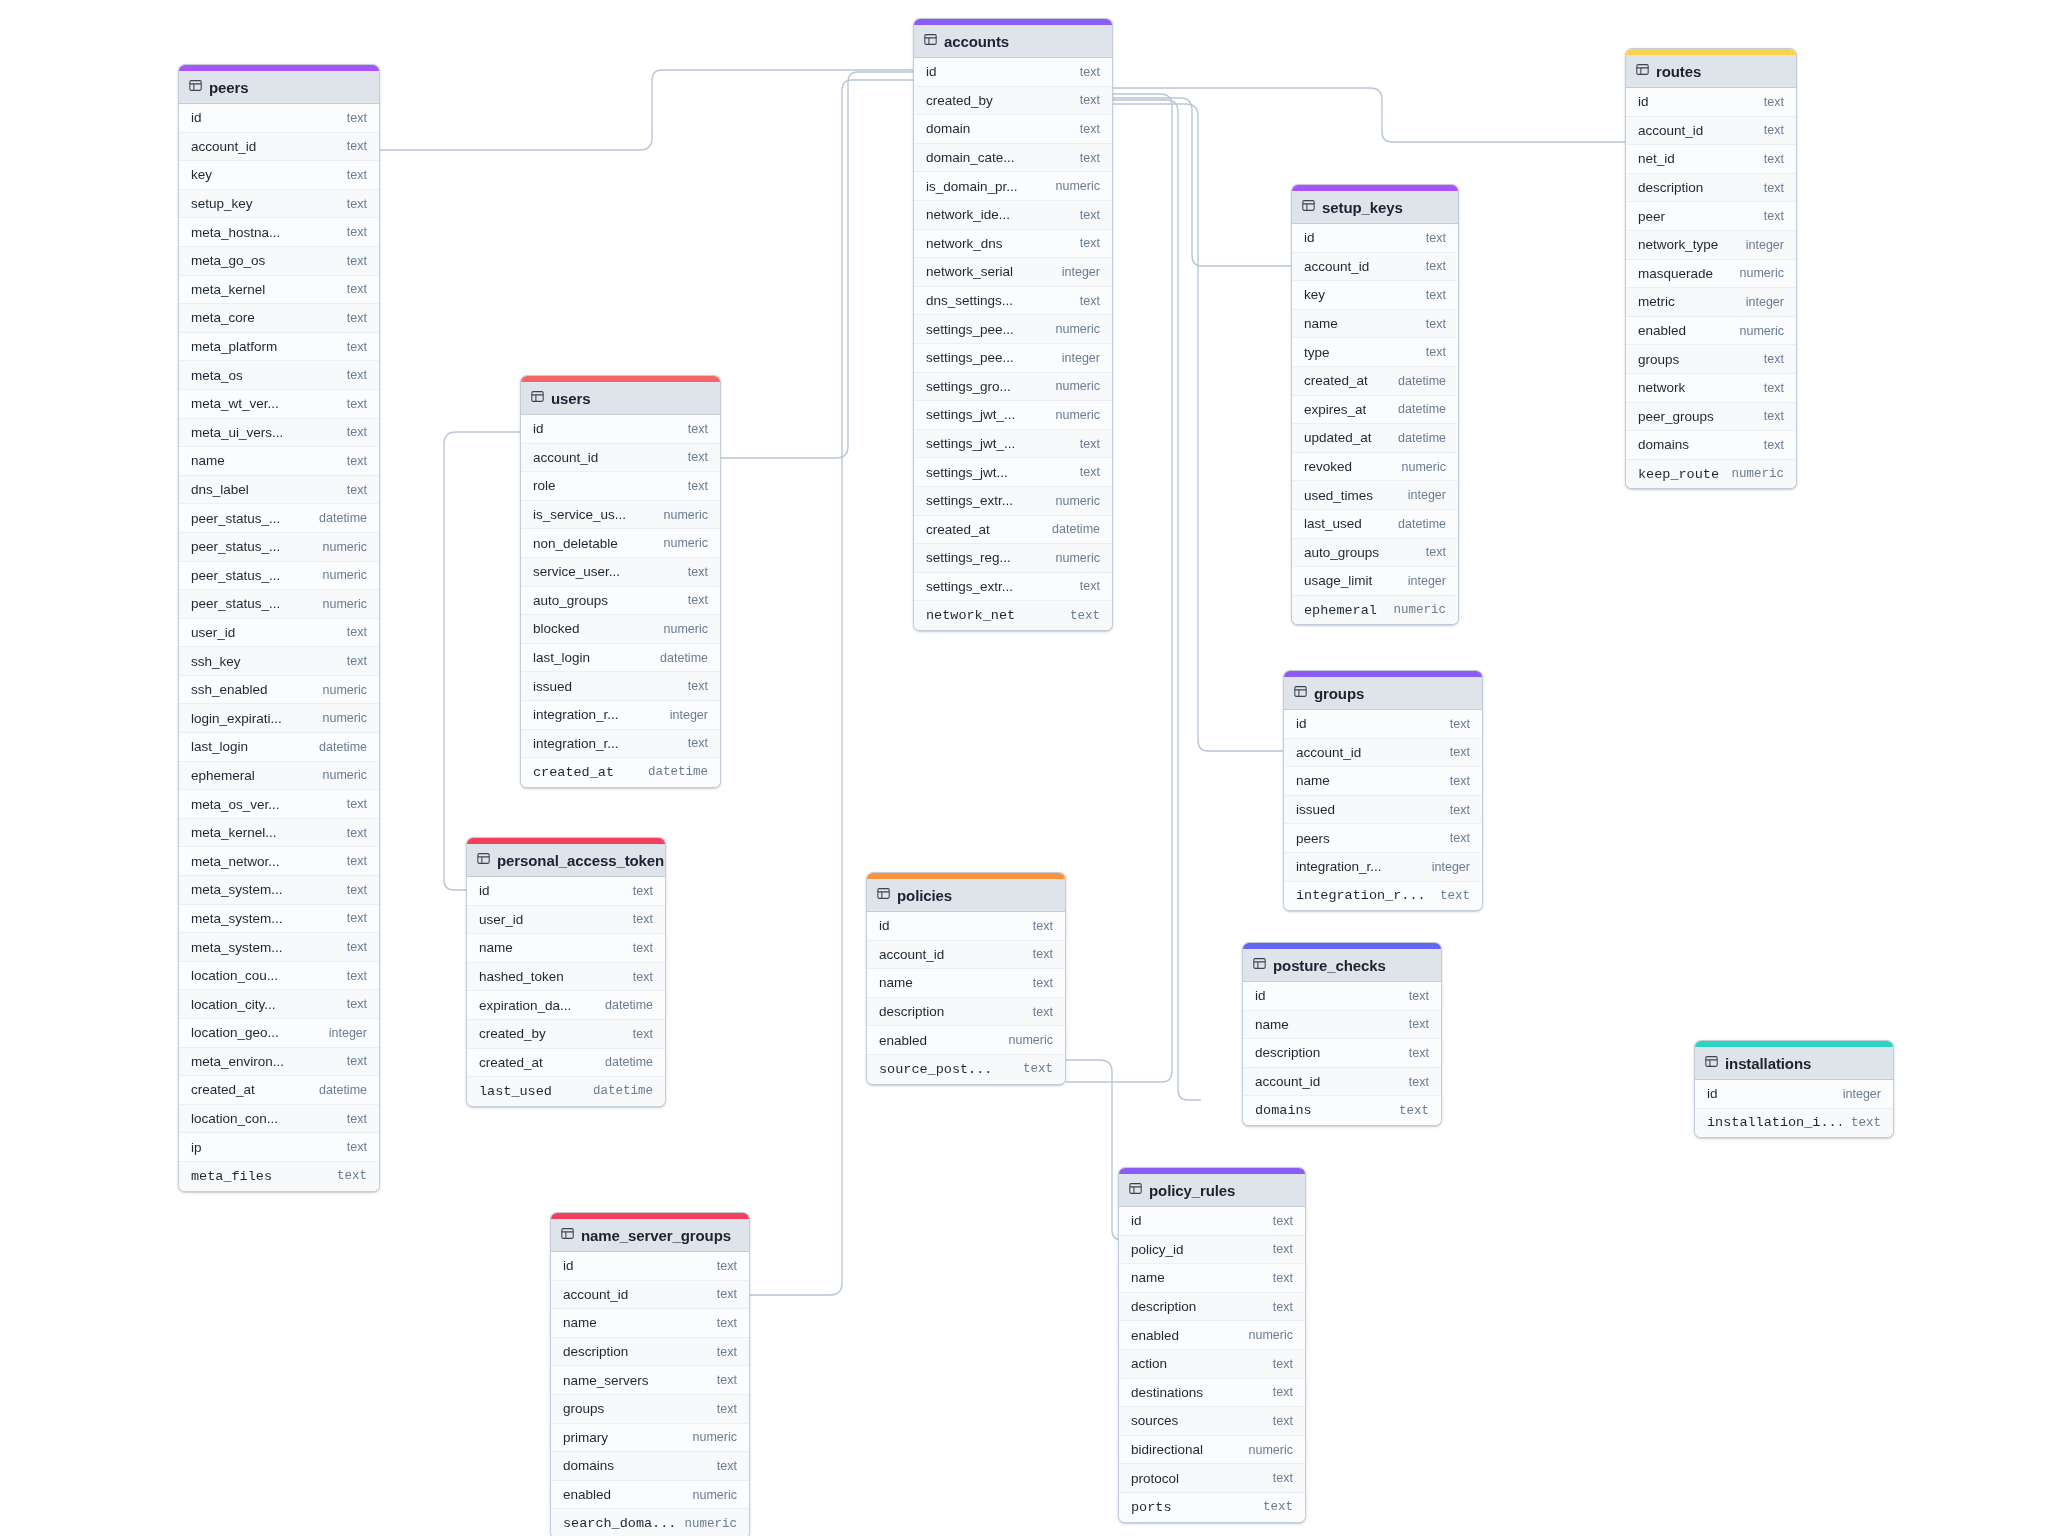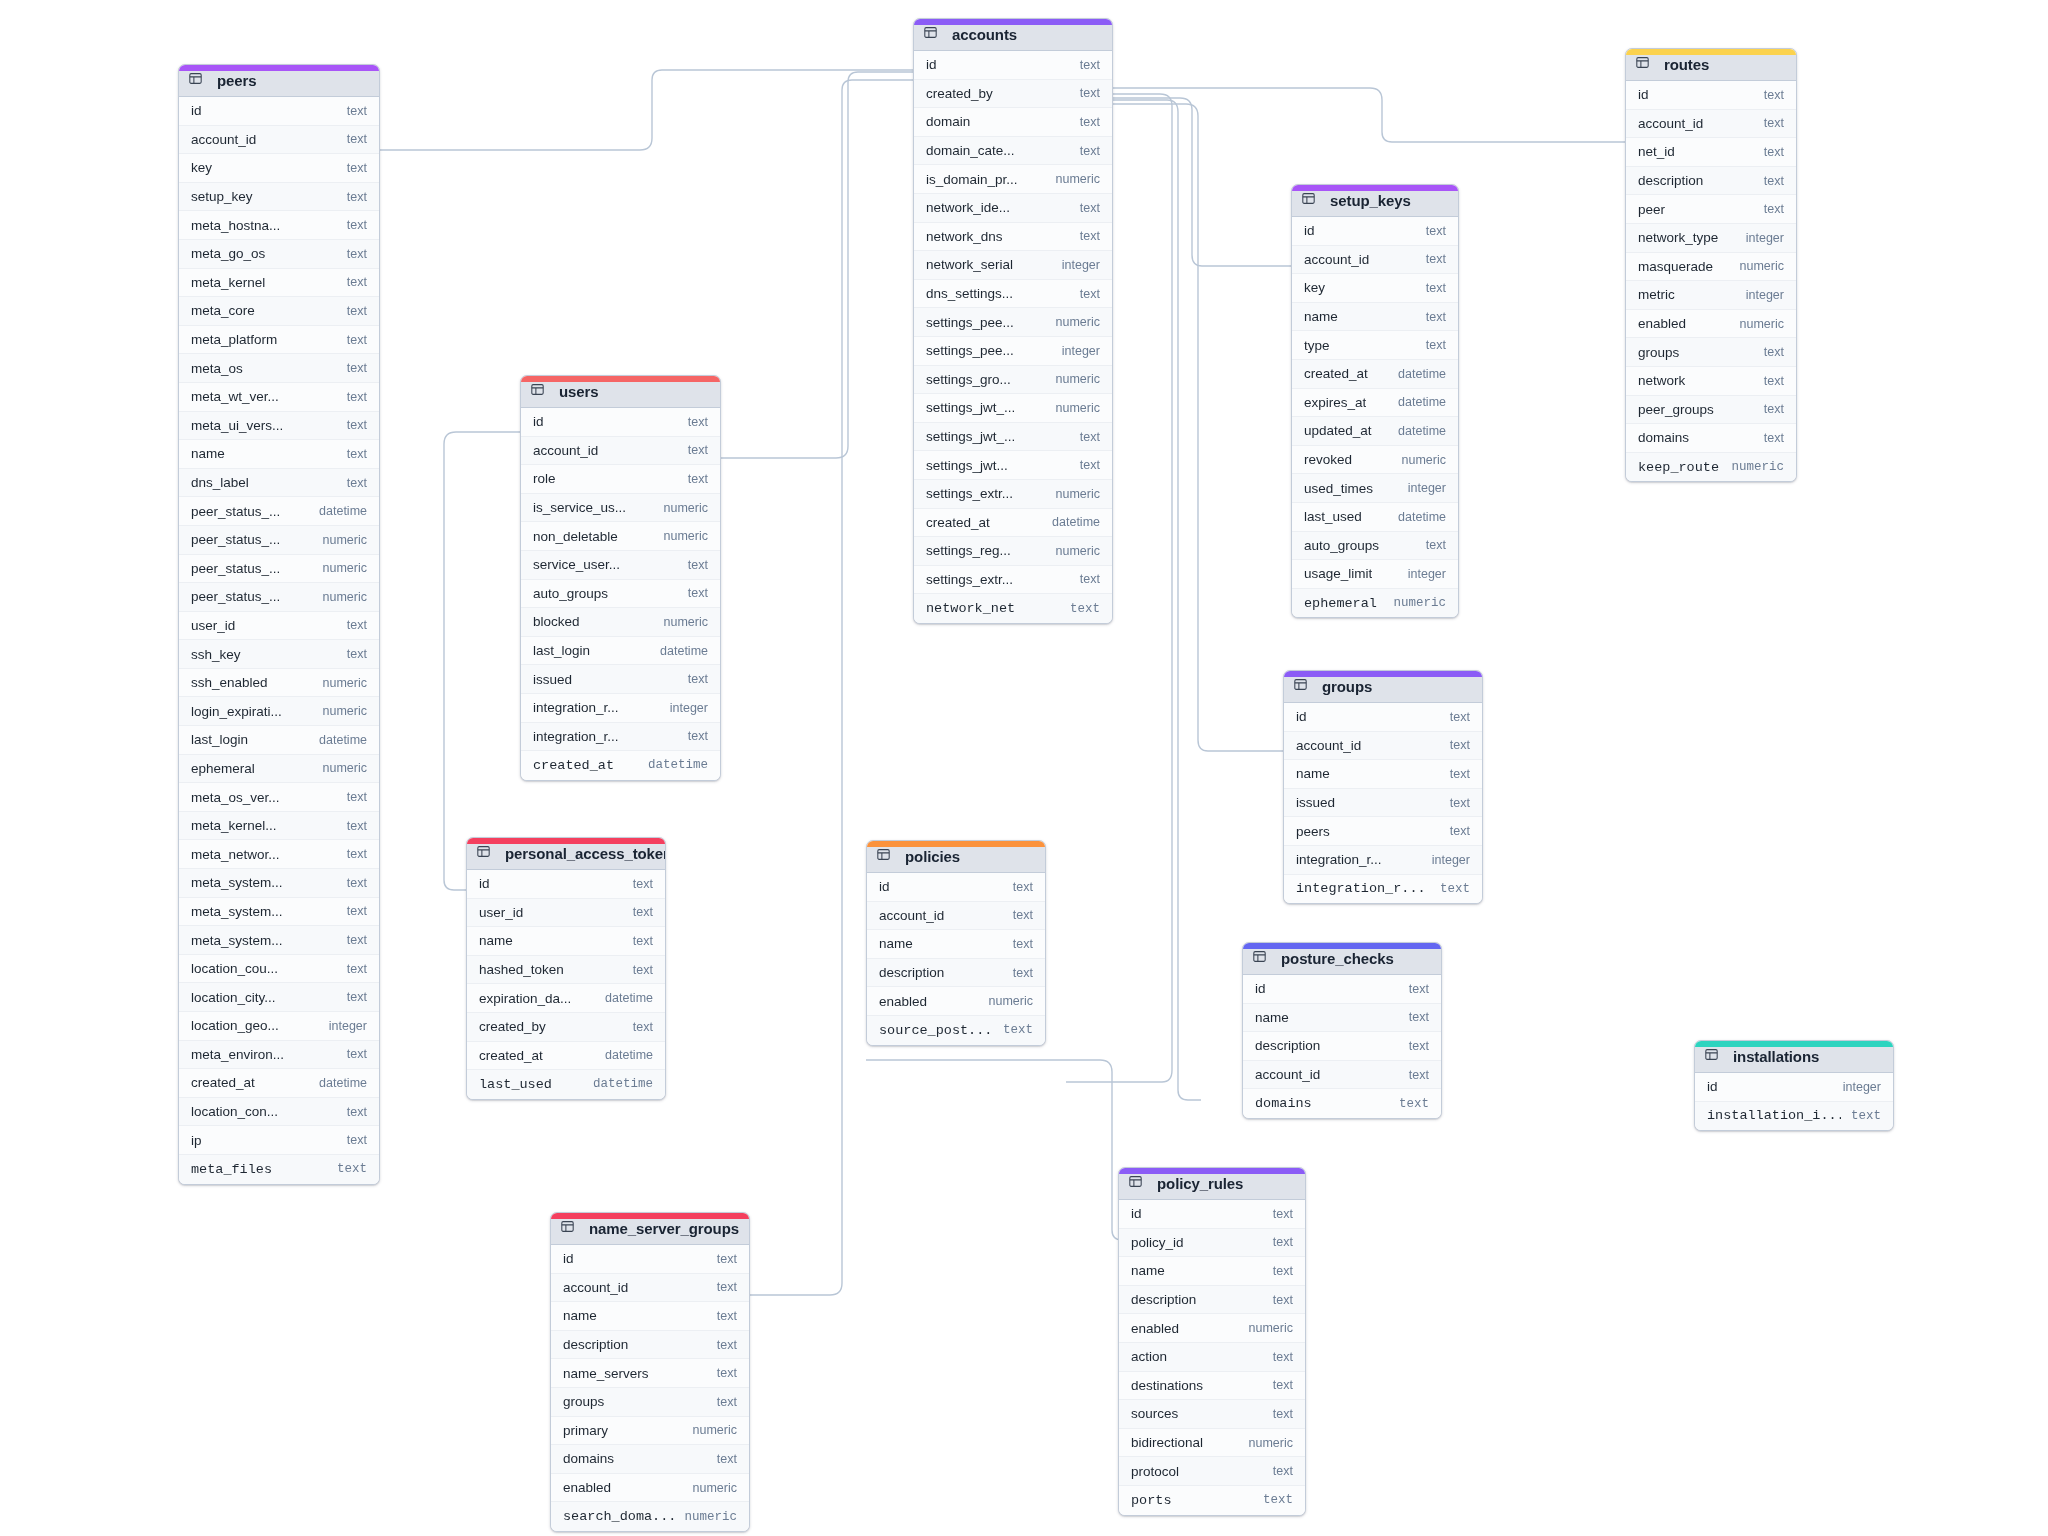--- a/index.html
+++ b/index.html
@@ -29,23 +29,23 @@
     overflow: hidden;
     z-index: 5;
   }
   .accent-bar {
     height: 6px;
     width: 100%;
   }
   .table-header {
     display: flex;
     align-items: center;
-    gap: 15px;
+    gap: 7px;
     background: #dfe3ea;
-    padding: 0 10px 7px 10px;
+    padding: 7px 10px 7px 10px;
     border-bottom: 1px solid #c3ccd9;
   }
   .table-title {
     font-size: 15px;
     font-weight: bold;
     color: #1a2433;
     letter-spacing: -0.1px;
     white-space: nowrap;
   }
   .tbl-icon { flex: 0 0 auto; display:block; }
@@ -655,21 +655,21 @@
         <div class="col-row">
           <span class="col-name">created_at</span>
           <span class="col-type">datetime</span>
         </div>
         <div class="col-row">
           <span class="col-name">last_used</span>
           <span class="col-type">datetime</span>
         </div>
       </div>
   </div>
-    <div class="table-card" style="left: 866px; top: 840px; width: 180px;">
+    <div class="table-card" style="left: 866px; top: 872px; width: 200px;">
     <div class="accent-bar" style="background: rgb(251, 146, 60);"></div>
     <div class="table-header">
       <span class="tbl-icon">
         <svg width="13" height="13" viewBox="0 0 16 16">
           <rect x="1" y="2" width="14" height="12" rx="1.6" fill="none" stroke="#3a4453" stroke-width="1.3"></rect>
           <line x1="1" y1="6" x2="15" y2="6" stroke="#3a4453" stroke-width="1.3"></line>
           <line x1="6" y1="6" x2="6" y2="14" stroke="#3a4453" stroke-width="1.3"></line>
         </svg>
       </span>
       <span class="table-title">policies</span>

